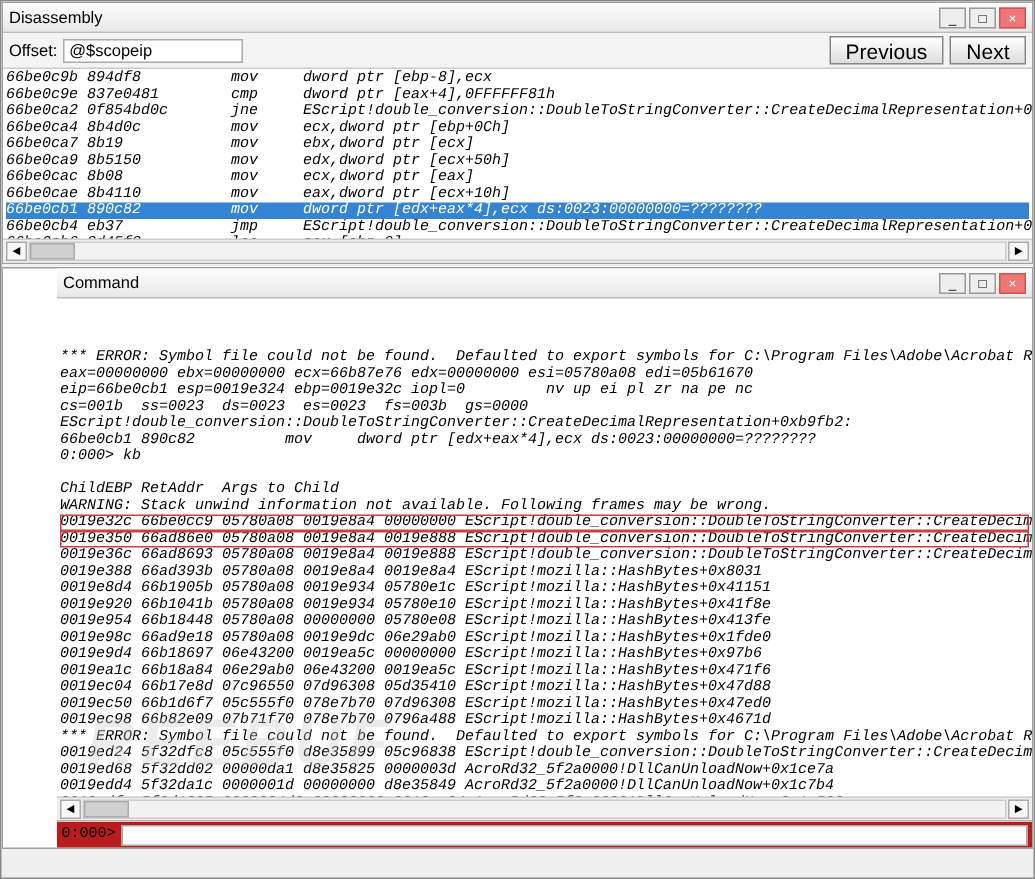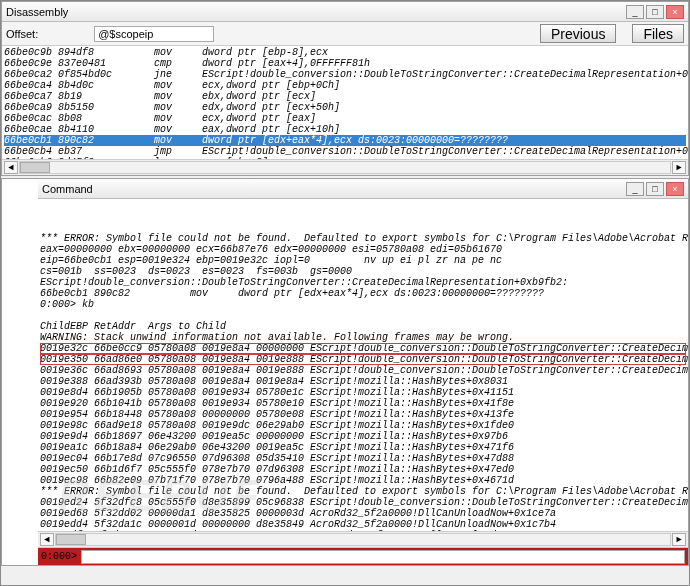--- a/index.html
+++ b/index.html
@@ -49,21 +49,21 @@
   .command {
     width: 100%;
     height: 388px;
     margin-top: 2px;
     padding-left: 36px;
   }
   .toolbar {
     display: flex;
     align-items: center;
     padding: 2px 4px;
-    gap: 16px;
+    gap: 4px;
     font-family: "Segoe UI", Tahoma, sans-serif;
     font-size: 11px;
     background: #f4f4f4;
     border-bottom: 1px solid #ccc;
   }
   .toolbar input[type="text"] {
     font-family: inherit;
     font-size: 11px;
     padding: 1px 3px;
     border: 1px solid #aaa;
@@ -141,24 +141,24 @@
 <div class="pane disasm">
   <div class="titlebar">
     <span>Disassembly</span>
     <div class="spacer"></div>
     <div class="winbtn">_</div>
     <div class="winbtn">□</div>
     <div class="winbtn close">×</div>
   </div>
   <div class="toolbar">
     <span>Offset:</span>
-    <input type="text" style="width: 120px; margin-left: 40px;" value="@$scopeip">
+    <input type="text" style="width: 120px;" value="@$scopeip">
     <div class="spacer" style="flex:1"></div>
     <button class="btn">Previous</button>
-    <button class="btn">Files</button>
+    <button class="btn">Next</button>
   </div>
   <div class="body" id="disasm-body"><span class="row">66be0c9b 894df8          mov     dword ptr [ebp-8],ecx</span><span class="row">66be0c9e 837e0481        cmp     dword ptr [eax+4],0FFFFFF81h</span><span class="row">66be0ca2 0f854bd0c       jne     EScript!double_conversion::DoubleToStringConverter::CreateDecimalRepresentation+0xb9fb7 (66be0c6b)</span><span class="row">66be0ca4 8b4d0c          mov     ecx,dword ptr [ebp+0Ch]</span><span class="row">66be0ca7 8b19            mov     ebx,dword ptr [ecx]</span><span class="row">66be0ca9 8b5150          mov     edx,dword ptr [ecx+50h]</span><span class="row">66be0cac 8b08            mov     ecx,dword ptr [eax]</span><span class="row">66be0cae 8b4110          mov     eax,dword ptr [ecx+10h]</span><span class="row sel">66be0cb1 890c82          mov     dword ptr [edx+eax*4],ecx ds:0023:00000000=????????</span><span class="row">66be0cb4 eb37            jmp     EScript!double_conversion::DoubleToStringConverter::CreateDecimalRepresentation+0xb91f0 (66be0cef?)</span><span class="row">66be0cb6 8d45f8          lea     eax,[ebp-8]</span></div>
   <div class="scroll-h">
     <div class="arrow">◄</div>
     <div class="track">
         <div class="thumb"></div>
       </div>
     <div class="arrow">►</div>
   </div>
 </div>

